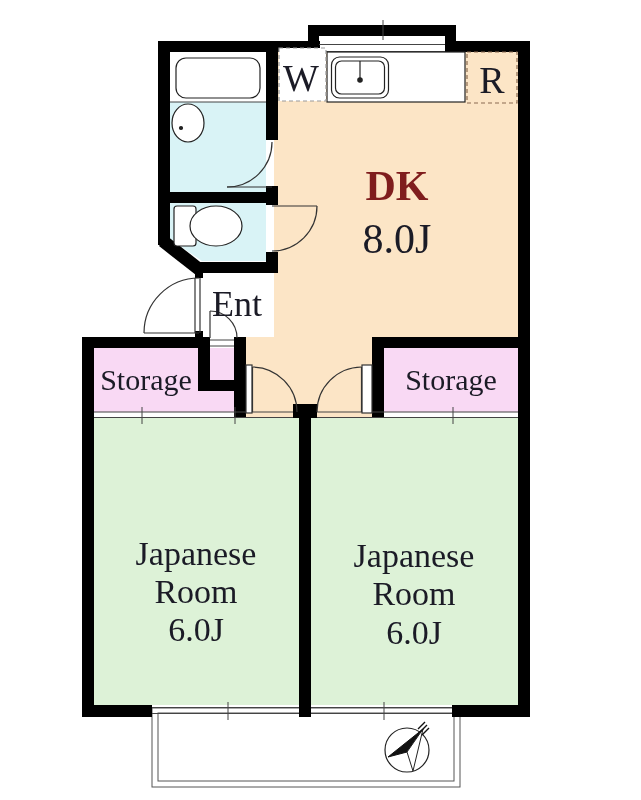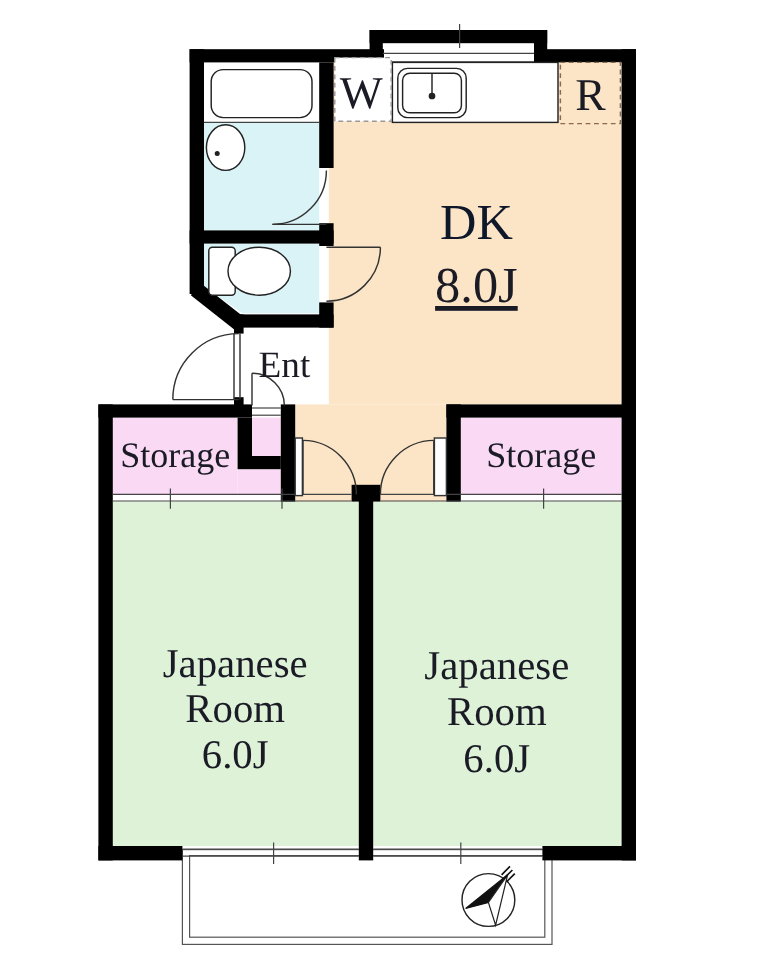--- a/index.html
+++ b/index.html
@@ -142,24 +142,24 @@
       <circle cx="407" cy="750" r="22" fill="#ffffff" stroke="#222222" stroke-width="1.2"></circle>
       <path d="M423,729 L388,757 L407,752 Z" fill="#111111" stroke="#111111" stroke-width="1"></path>
       <path d="M423,729 L407,752 L413,771 Z" fill="#ffffff" stroke="#222222" stroke-width="1"></path>
       <path d="M418,729 L425,722 M420,732 L427,725 M422,735 L429,728" stroke="#111111" stroke-width="1.4" fill="none"></path>
     </g>
   </svg>
 
   <div class="lbl" style="left: 301px; top: 78px; font-size: 38px; color: rgb(27, 27, 38);">W</div>
   <div class="lbl" style="left: 492px; top: 80px; font-size: 38px; color: rgb(27, 27, 38);">R</div>
 
-  <div class="lbl" style="left: 397px; top: 186px; font-size: 42px; color: #0f172a;">DK</div>
-  <div class="lbl" style="left: 397px; top: 239px; font-size: 42px; color: rgb(27, 27, 38); text-decoration: underline;">8.0J</div>
+  <div class="lbl" style="left: 397px; top: 186px; font-size: 42px; color: #7f1d1d; font-weight: bold;">DK</div>
+  <div class="lbl" style="left: 397px; top: 239px; font-size: 42px; color: rgb(27, 27, 38);">8.0J</div>
 
-  <div class="lbl" style="left: 237px; top: 304px; font-size: 31px; color: rgb(27, 27, 38);">Ent</div>
+  <div class="lbl" style="left: 237px; top: 304px; font-size: 36px; color: rgb(27, 27, 38);">Ent</div>
 
   <div class="lbl" style="left: 146px; top: 380px; font-size: 30px; color: rgb(27, 27, 38);">Storage</div>
   <div class="lbl" style="left: 451px; top: 380px; font-size: 30px; color: rgb(27, 27, 38);">Storage</div>
 
   <div class="lbl" style="left: 196px; top: 554px; font-size: 34px; color: rgb(27, 27, 38);">Japanese</div>
   <div class="lbl" style="left: 196px; top: 592px; font-size: 34px; color: rgb(27, 27, 38);">Room</div>
   <div class="lbl" style="left: 196px; top: 630px; font-size: 34px; color: rgb(27, 27, 38);">6.0J</div>
 
   <div class="lbl" style="left: 414px; top: 556px; font-size: 34px; color: rgb(27, 27, 38);">Japanese</div>
   <div class="lbl" style="left: 414px; top: 594px; font-size: 34px; color: rgb(27, 27, 38);">Room</div>

